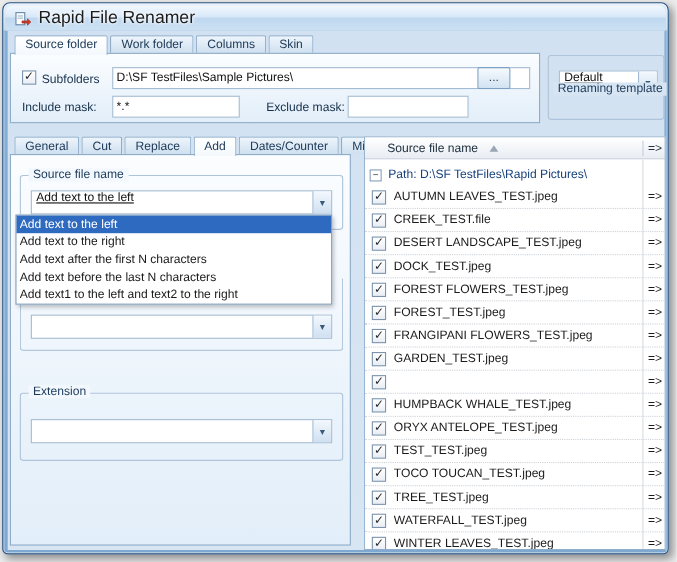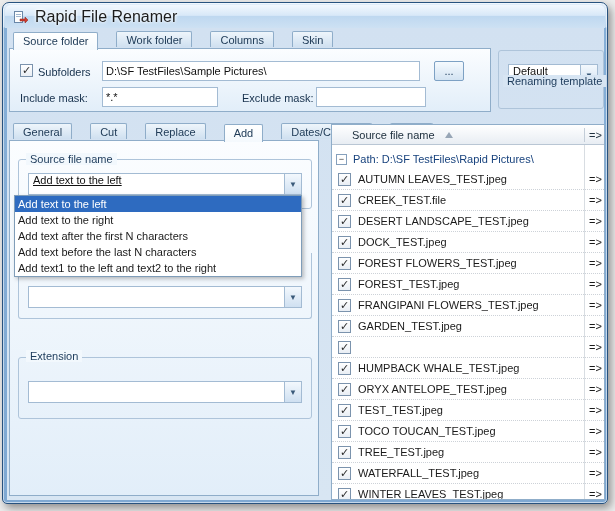--- a/index.html
+++ b/index.html
@@ -13,41 +13,41 @@
 
   .titlebar { position:absolute; left:2px; top:2px; width:600px; height:23px;
     border-radius:6px 6px 0 0; display:flex; align-items:center; gap:6px; padding-left:8px;
     background:linear-gradient(#f2f8fe, #d8e8f8 45%, #bfd8f0 50%, #cde1f3); }
   .app-title { font-size:16px; color:#1c1c1c; text-shadow:0 0 3px #fff, 0 0 4px #fff; }
 
   .win-body { position:absolute; left:4px; top:25px; width:597px; height:472px;
     background:linear-gradient(#d2e1f1,#d8e6f3); }
 
   
-  .tabstrip { position:absolute; display:flex; align-items:flex-start; padding-left:2px;gap:16px; }
+  .tabstrip { position:absolute; display:flex; align-items:center; padding-left:2px; }
   .strip-top { left:4px; top:3px; height:17px; }
   .strip-lower { left:4px; top:95px; height:17px; }
   .tab { height:16px; line-height:16px; padding:0 9px; margin-right:2px;
     border:1px solid #8fadc9; border-bottom:none; border-radius:2px 2px 0 0;
     background:linear-gradient(#eef5fb,#cfe0f0); color:#203c58; white-space:nowrap; }
   .tab.active { height:18px; line-height:17px; transform:translateY(1px);
     background:linear-gradient(#ffffff,#f4f9fd); z-index:3; position:relative; }
 
   .panel { position:absolute; border:1px solid #8fadc9; background:linear-gradient(#fbfdff,#e2eef9); }
   .panel-source { left:2px; top:20px; width:482px; height:64px; }
   .panel-add { left:2px; top:112px; width:310px; height:356px; }
 
   .lbl { position:absolute; line-height:12px; color:#16304c; white-space:nowrap; }
   .lbl-sub { left:28px; top:17px; }
   .lbl-inc { left:10px; top:43px; }
   .lbl-exc { left:232px; top:43px; }
 
   .txt { position:absolute; height:20px; border:1px solid #a3bbd3; background:#fff;
     font-family:"Liberation Sans", sans-serif; font-size:11px; padding:2px 3px; color:#111; }
-  .txt-path { left:92px; top:12px; width:318px; }
+  .txt-path { left:92px; top:12px; width:380px; }
   .txt-inc  { left:92px; top:38px; width:116px; }
   .txt-exc  { left:306px; top:38px; width:110px; }
 
   .btn-browse { position:absolute; left:424px; top:12px; width:30px; height:20px;
     border:1px solid #7da1c4; border-radius:2px; background:linear-gradient(#f5fafe,#d3e3f2);
     font-family:"Liberation Sans", sans-serif; font-size:11px; color:#1c3a5a; }
 
   .cb { width:13px; height:13px; border:1px solid #7b93ad; background:linear-gradient(#ffffff,#e9eef4);
     display:inline-block; font-size:11px; line-height:11px; text-align:center; color:#2b2b2b; flex:none; }
   .cb-sub { position:absolute; left:10px; top:15px; }

